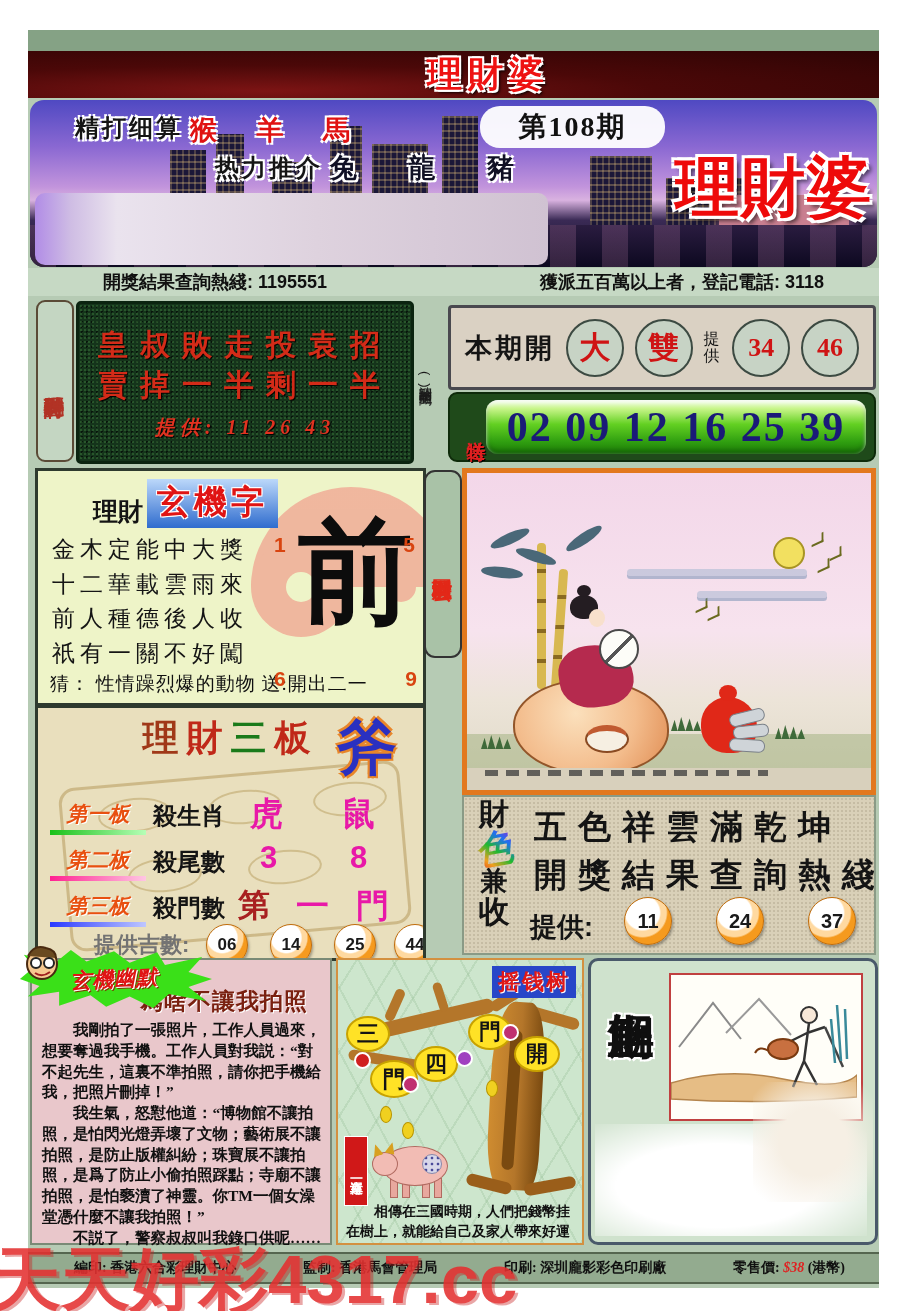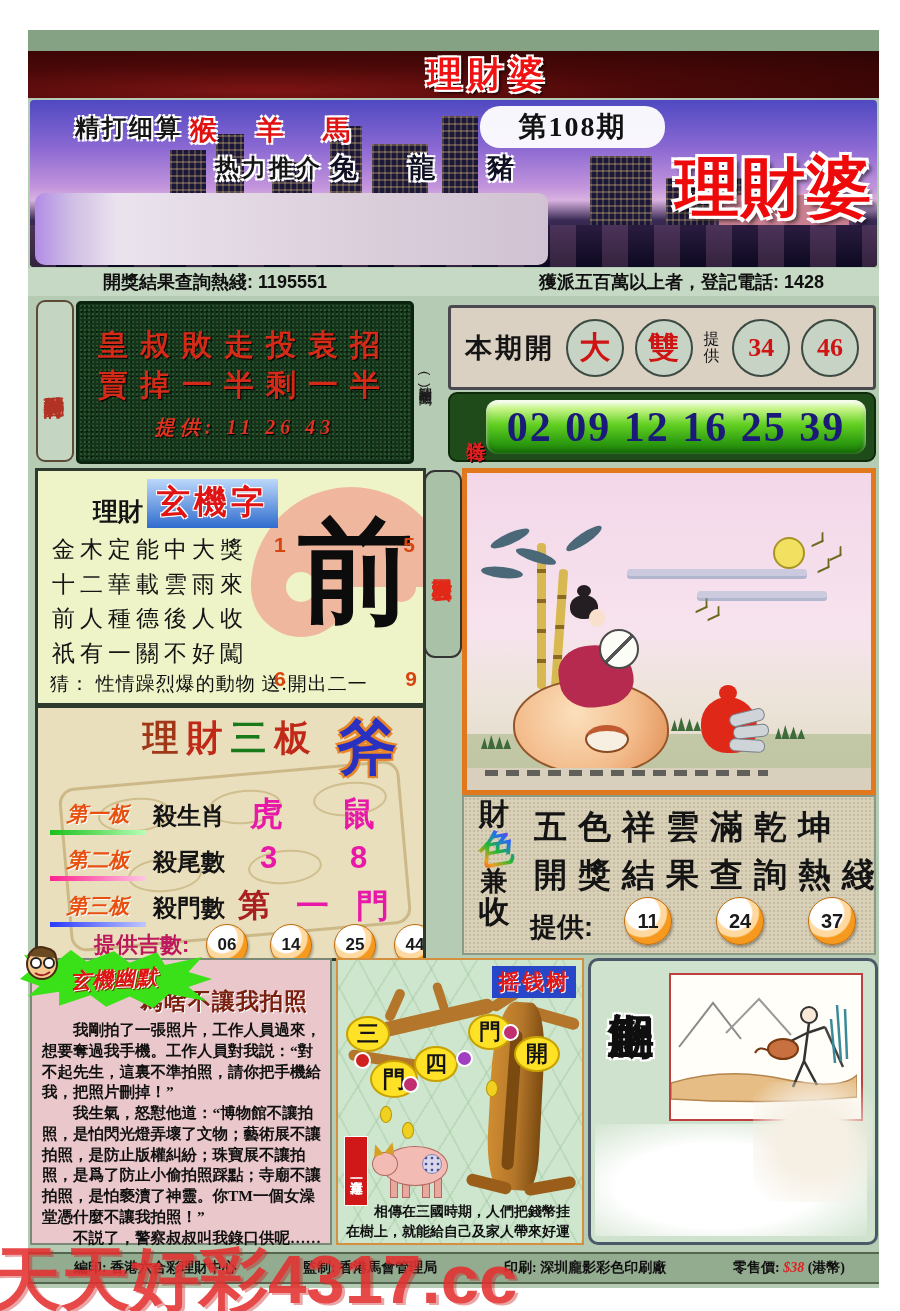--- a/index.html
+++ b/index.html
@@ -11,21 +11,21 @@
   
   .sheet-bg{left:28px;top:30px;width:851px;height:1258px;background:#b6cbb4;}
   .strip-top{left:28px;top:30px;width:851px;height:21px;background:#85a285;border-bottom:2px solid #44543f;}
   .banner-maroon{left:28px;top:51px;width:851px;height:47px;
     background:radial-gradient(ellipse at 28% 85%,#7c1414 0%,#4b0808 45%,#2e0404 100%);
     display:flex;align-items:center;justify-content:center;}
   .banner-maroon .t{padding-left:70px;font-size:35px;font-weight:900;color:#ee1212;letter-spacing:6px;
     text-shadow:-2px -2px 0 #fff,2px -2px 0 #fff,-2px 2px 0 #fff,2px 2px 0 #fff,3px 3px 3px #000;}
 
   
-  .banner-city{left:30px;top:100px;width:847px;height:167px;border-radius:4px;overflow:hidden;
+  .banner-city{left:30px;top:100px;width:847px;height:167px;border-radius:14px;overflow:hidden;
     background:linear-gradient(180deg,#4f49c2 0%,#8a68d2 28%,#c294dc 52%,#d9b2e0 60%,#3a2a55 72%,#141228 100%);}
   .bldg{position:absolute;background:#1b1738;
     background-image:repeating-linear-gradient(0deg,rgba(255,214,130,.28) 0 2px,transparent 2px 7px),
                      repeating-linear-gradient(90deg,rgba(255,214,130,.22) 0 2px,transparent 2px 6px);}
   .water{position:absolute;left:0;bottom:0;width:100%;height:42px;
     background:linear-gradient(180deg,#2a1c40,#0d0920);}
   .water::after{content:"";position:absolute;inset:0;
     background:repeating-linear-gradient(90deg,rgba(255,170,220,.16) 0 26px,transparent 26px 52px);}
   .pavilion{position:absolute;right:28px;bottom:36px;width:130px;height:36px;background:#c97f90;
     border-radius:4px 4px 0 0;box-shadow:0 0 14px rgba(255,160,190,.55);}
@@ -154,21 +154,21 @@
     font-size:36px;font-weight:900;letter-spacing:8px;}
   .sb-axe{position:absolute;right:26px;top:0;font-family:"Liberation Serif",serif;font-size:60px;font-weight:900;
     color:#2a30c0;text-shadow:-2px -2px 0 #e8862a,2px -2px 0 #e8862a,-2px 2px 0 #e8862a,2px 2px 0 #e8862a;}
   .sb-row-label{position:absolute;left:12px;width:96px;font-size:21px;font-weight:900;font-style:italic;color:#e85010;
     text-shadow:1px 1px 0 #fff;padding-bottom:2px;border-bottom:5px solid;text-align:center;}
   .ul-green{border-image:linear-gradient(90deg,#18c018,#b8ffb8) 1;}
   .ul-pink{border-image:linear-gradient(90deg,#ff2090,#ffc8e4) 1;}
   .ul-blue{border-image:linear-gradient(90deg,#2838ff,#c0c8ff) 1;}
   .sb-name{position:absolute;left:115px;font-size:24px;font-weight:800;color:#141414;}
   .sb-val{position:absolute;font-family:"Liberation Serif",serif;font-weight:900;color:#e818a8;}
-  .sb-lucky-lbl{position:absolute;left:56px;top:222px;font-size:22px;font-weight:800;color:#be185d;}
+  .sb-lucky-lbl{position:absolute;left:56px;top:222px;font-size:22px;font-weight:800;color:#737373;}
   .ball{border-radius:50%;display:flex;align-items:center;justify-content:center;font-weight:700;color:#1a1a1a;
     background:radial-gradient(circle at 38% 32%,#ffffff 0 40%,#ffd9a0 44% 56%,#f59a1e 60% 80%,#d47406 100%);
     border:1px solid #c06c0c;box-shadow:1px 2px 3px rgba(0,0,0,.35);}
   .ball.sm{width:40px;height:40px;font-size:17px;position:absolute;}
   .ball.lg{width:46px;height:46px;font-size:20px;}
 
   
   .cs-box{left:462px;top:795px;width:414px;height:160px;border:2px solid #8a9a86;box-sizing:border-box;
     background-color:#d9d0b8;position:absolute;
     background-image:radial-gradient(rgba(110,100,70,.18) 1px,transparent 1px);background-size:4px 4px;}
@@ -281,21 +281,21 @@
     <div class="zodiac-red" style="left:160px;top:12px;">猴 羊 馬</div>
     <div class="slogan" style="left:185px;top:52px;">热力推介</div>
     <div class="zodiac-dark" style="left:300px;top:50px;">兔 龍 豬</div>
     <div class="issue-badge">第108期</div>
     <div class="big-title">理財婆</div>
     <div class="erased"></div>
   </div>
 
   <div class="abs hotline">
     <span class="l">開獎結果查詢熱綫:  1195551</span>
-    <span class="r">獲派五百萬以上者，登記電話:  1428</span>
+    <span class="r">獲派五百萬以上者，登記電話:  3118</span>
   </div>
 
   <div class="abs tema-label vtext">理財特碼詩</div>
   <div class="abs tema-box">
     <div class="p">皇叔敗走投袁招</div>
     <div class="p">賣掉一半剩一半</div>
     <div class="prov">提供: 11 26 43</div>
   </div>
   <div class="abs scratch">(請刮開塗層觀閱)</div>
 

